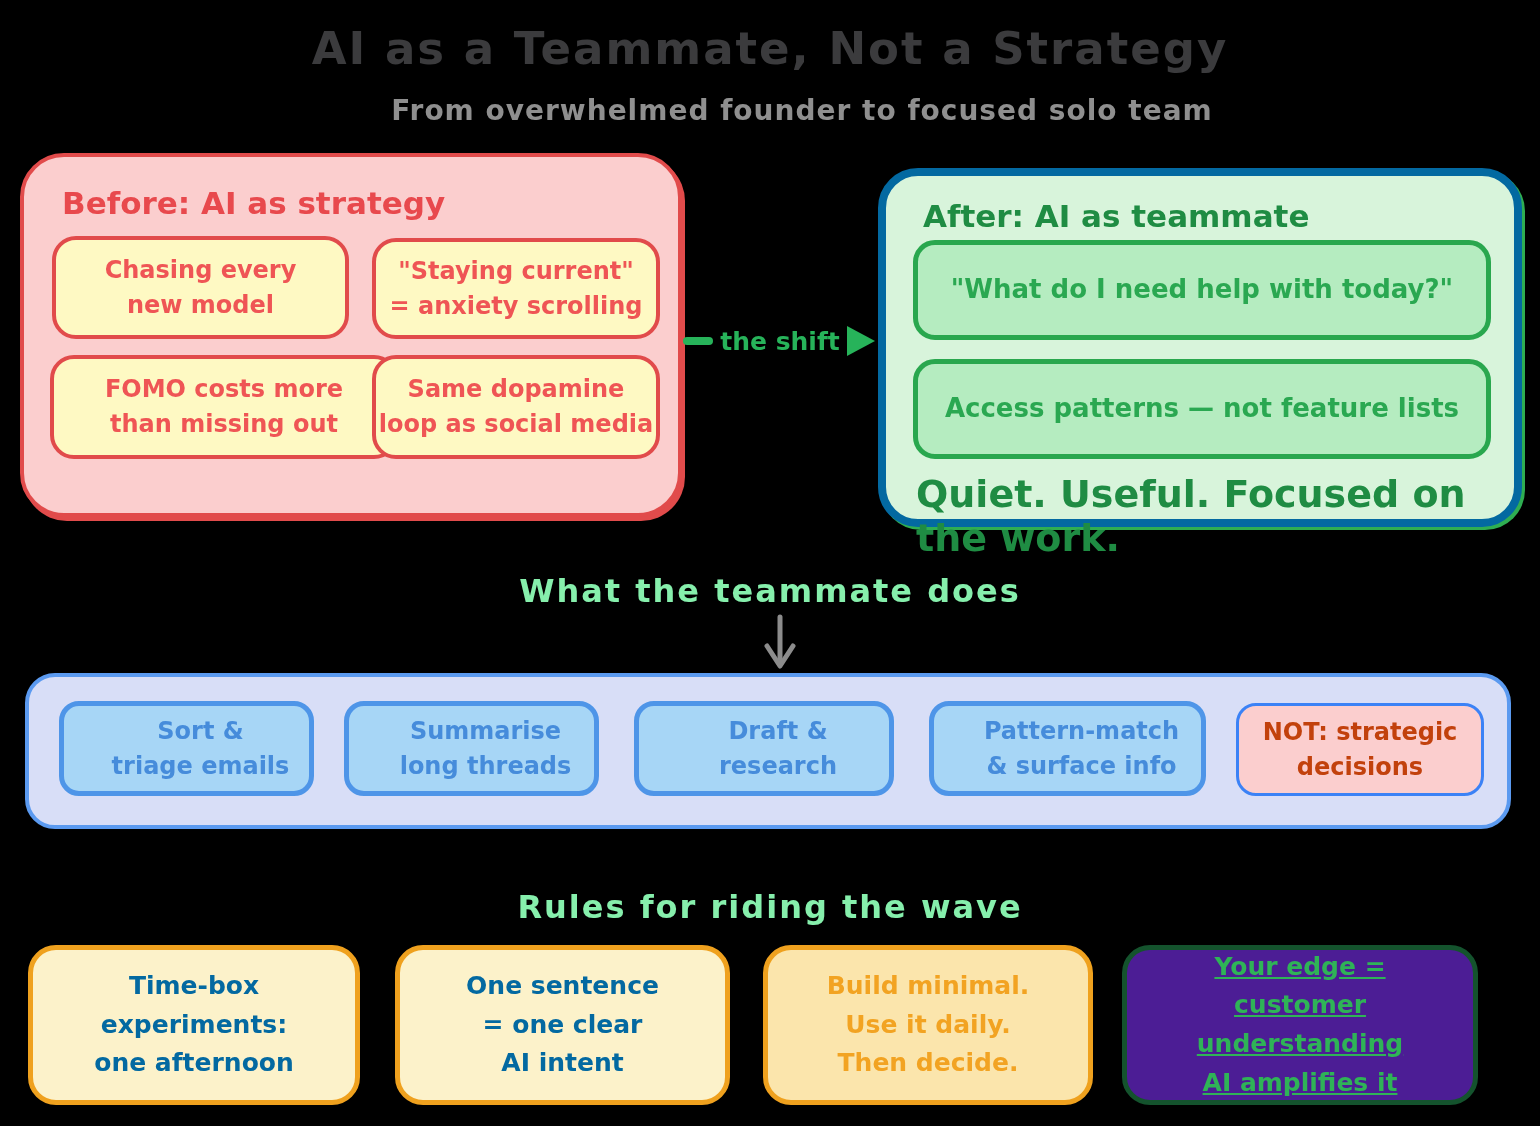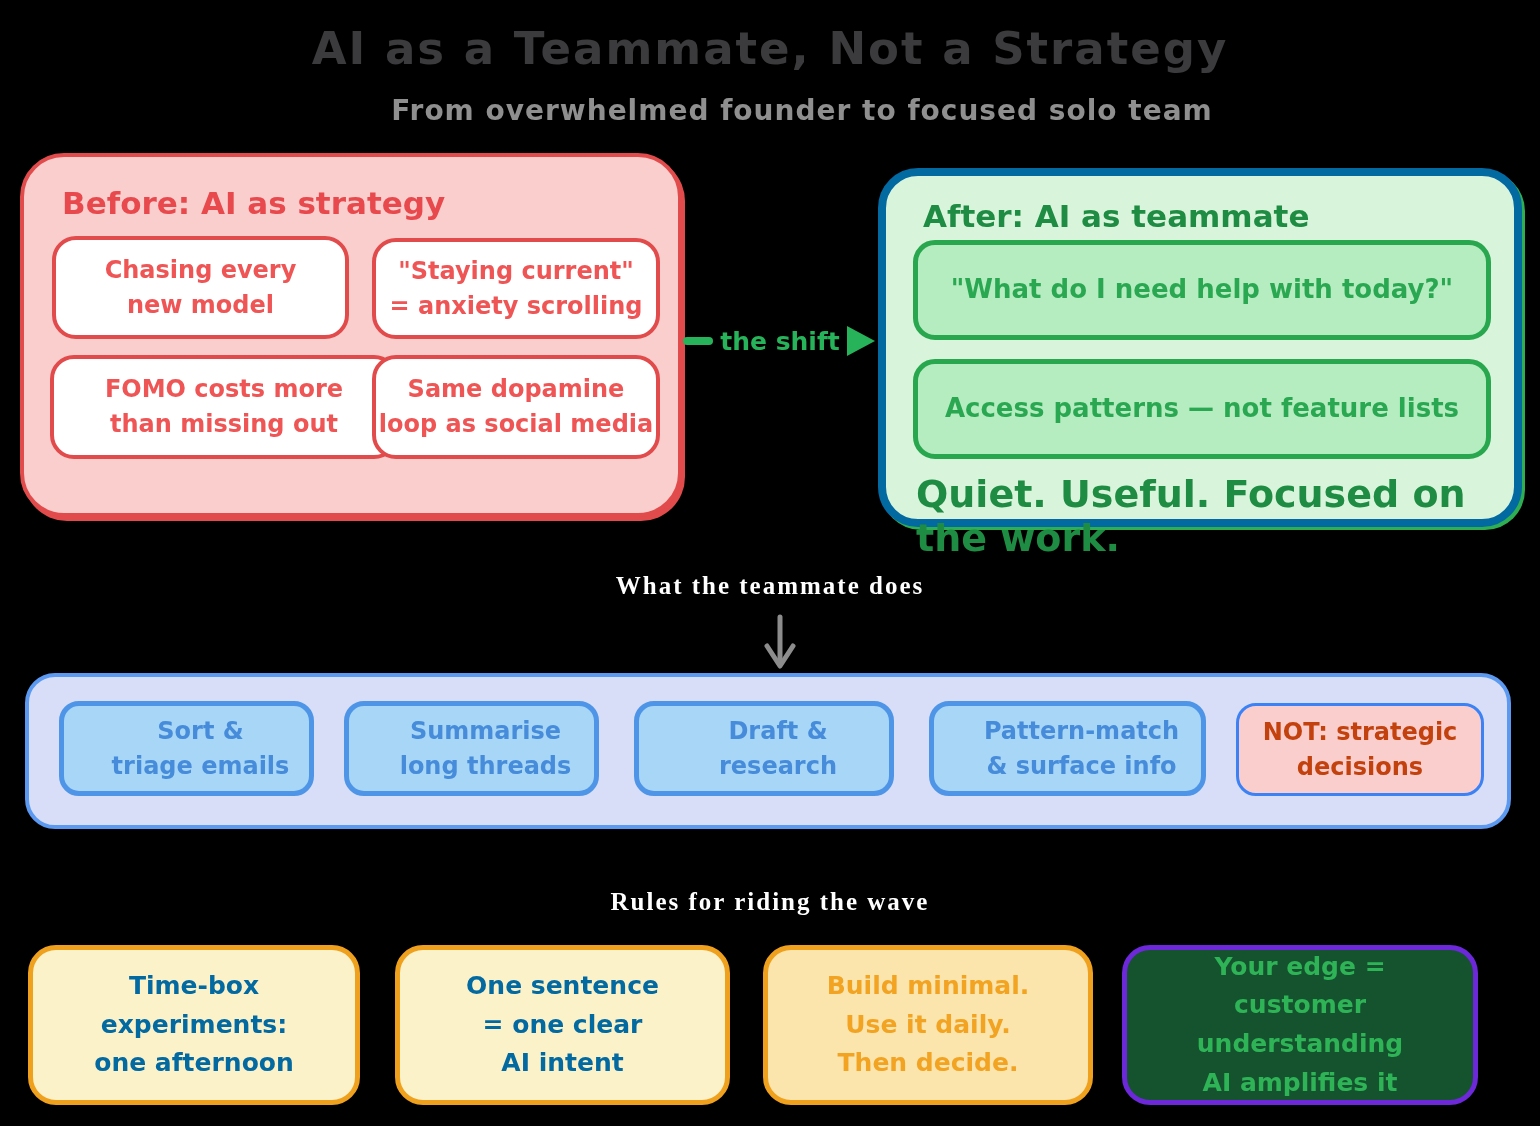--- a/index.html
+++ b/index.html
@@ -6,31 +6,31 @@
   #canvas{
     position:relative;width:1540px;height:1126px;background:#000000;
     font-family:"DejaVu Sans","Liberation Sans",sans-serif;font-weight:bold;overflow:hidden;
   }
   .abs{position:absolute;}
   .center-text{left:0;width:100%;text-align:center;}
 
   
   .main-title{top:22px;font-size:45px;color:#3b3b3d;letter-spacing:2px;}
   .main-subtitle{top:94px;font-size:28px;color:#8f8f8f;letter-spacing:1px;padding-left:32px;}
-  .section-heading{font-size:25px;color:#ffffff;letter-spacing:2px;font-family:Liberation Serif, serif;}
+  .section-heading{font-size:32px;color:#86efac;letter-spacing:2px;}
   .teammate-heading{top:572px;}
   .rules-heading{top:888px;}
 
   
   .before-panel{left:20px;top:153px;width:654px;height:356px;background:#fbcece;
     border:4px solid #e14b4b;border-radius:44px;box-shadow:3px 4px 0 0 #e14b4b;}
   .before-title{left:38px;top:28px;font-size:31px;color:#e8494d;}
   .card{display:flex;flex-direction:column;justify-content:center;align-items:center;
     text-align:center;line-height:1.45;box-sizing:border-box;}
-  .before-card{background:#ffffff;border:4px solid #e14b4b;border-radius:24px;
+  .before-card{background:#fef9c3;border:4px solid #e14b4b;border-radius:24px;
     color:#ef5555;font-size:24px;}
   .bc1{left:28px;top:79px;width:297px;height:103px;}
   .bc2{left:348px;top:81px;width:288px;height:101px;}
   .bc3{left:26px;top:198px;width:348px;height:104px;}
   .bc4{left:348px;top:198px;width:288px;height:104px;}
 
   
   .shift-arrow{left:683px;top:318px;width:192px;height:46px;display:flex;
     align-items:center;justify-content:space-between;}
   .shift-dash{width:30px;height:8px;background:#27b35a;border-radius:4px;}
@@ -58,21 +58,21 @@
   .tc1{left:30px;width:255px;}
   .tc2{left:315px;width:255px;}
   .tc3{left:605px;width:260px;}
   .tc4{left:900px;width:277px;}
   .tc5{left:1207px;width:248px;}
 
   
   .rules-card{top:945px;height:160px;border-radius:28px;font-size:25px;line-height:1.55;}
   .yellow-card{background:#fcf2ca;border:5px solid #efa11e;color:#0369a1;}
   .yellow-deep-card{background:#fbe5ac;border:5px solid #efa11e;color:#f2a322;}
-  .mint-card{background:#14532d;border:5px solid #6d28d9;color:#2fb357;}
+  .mint-card{background:#4c1d95;border:5px solid #14532d;color:#2fb357;text-decoration:underline;}
   .rc1{left:28px;width:332px;}
   .rc2{left:395px;width:335px;}
   .rc3{left:763px;width:330px;}
   .rc4{left:1122px;width:356px;}
 
   .down-arrow{left:760px;top:614px;}
 </style>
 </head>
 <body>
 

